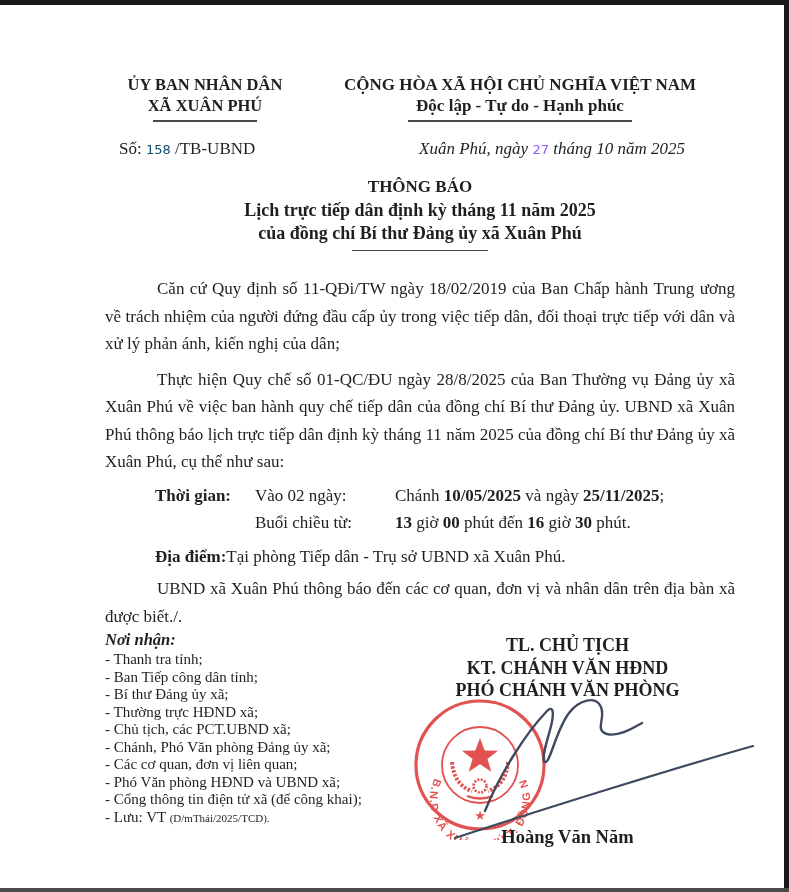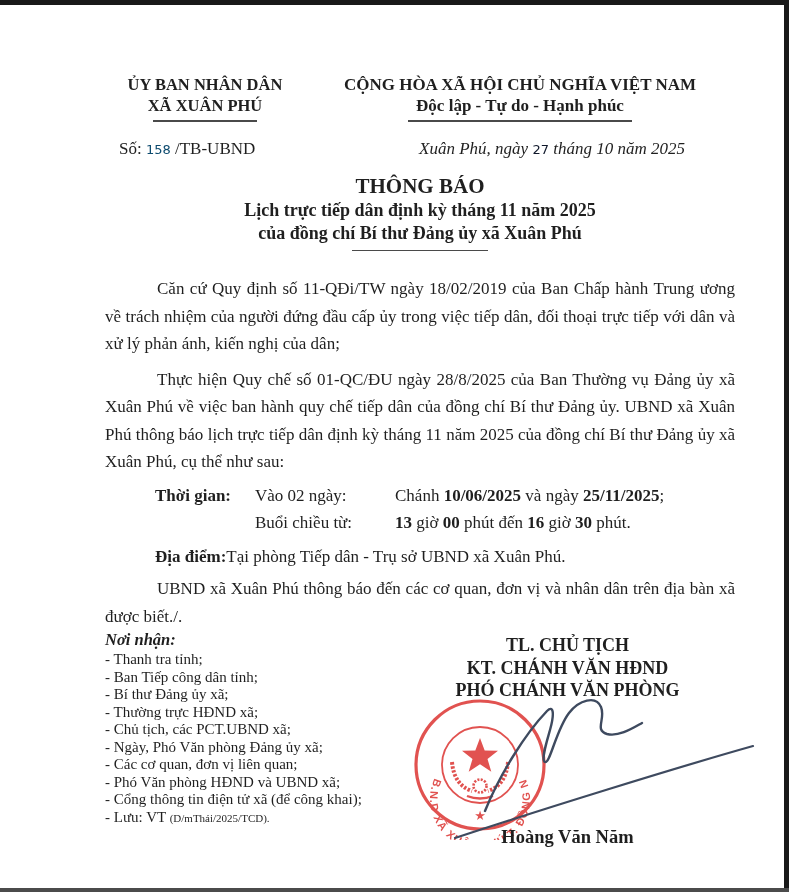--- a/index.html
+++ b/index.html
@@ -24,25 +24,25 @@
   .hdr-left{width:200px;text-align:center;font-weight:bold;font-size:16.5px;line-height:21px;}
   .hdr-right{flex:1;text-align:center;font-weight:bold;font-size:17px;line-height:21px;}
   .u-line{height:0;border-bottom:2px solid var(--rule);margin:4px auto 0 auto;}
   .u-left{width:104px;}
   .u-right{width:224px;}
 
   .numdate{display:flex;margin-top:17px;font-size:17px;align-items:baseline;}
   .doc-num{width:250px;padding-left:14px;}
   .doc-num .inserted{font-family:"DejaVu Sans", sans-serif;font-size:13px;color:#0c4a6e;}
   .dateline{flex:1;text-align:center;font-style:italic;}
-  .dateline .inserted{font-style:normal;font-family:"DejaVu Sans", sans-serif;font-size:13px;color:#0f172a;}
+  .dateline .inserted{font-style:normal;font-family:"DejaVu Sans", sans-serif;font-size:13px;color:#8b5cf6;}
 
   
   .title-block{margin-top:15px;text-align:center;font-weight:bold;}
-  .title-main{font-size:21px;line-height:25px;}
+  .title-main{font-size:17px;line-height:25px;}
   .title-sub{font-size:18px;line-height:23px;}
   .u-title{width:136px;border-bottom:1.5px solid var(--rule);margin-top:5px;}
 
   
   .para{font-size:17px;line-height:27.5px;text-align:justify;text-indent:52px;margin:0;}
   .para-1{margin-top:24px;}
   .para-2{margin-top:8px;}
 
   .sched{margin-top:6px;font-size:17px;line-height:27.5px;}
   .sched-row{display:flex;padding-left:50px;}
@@ -120,21 +120,21 @@
     <div class="u-line u-title"></div>
   </div>
 
   <p class="para para-1">Căn cứ Quy định số 11-QĐi/TW ngày 18/02/2019 của Ban Chấp hành Trung ương về trách nhiệm của người đứng đầu cấp ủy trong việc tiếp dân, đối thoại trực tiếp với dân và xử lý phản ánh, kiến nghị của dân;</p>
   <p class="para para-2">Thực hiện Quy chế số 01-QC/ĐU ngày 28/8/2025 của Ban Thường vụ Đảng ủy xã Xuân Phú về việc ban hành quy chế tiếp dân của đồng chí Bí thư Đảng ủy. UBND xã Xuân Phú thông báo lịch trực tiếp dân định kỳ tháng 11 năm 2025 của đồng chí Bí thư Đảng ủy xã Xuân Phú, cụ thể như sau:</p>
 
   <div class="sched">
     <div class="sched-row">
       <div class="sched-label">Thời gian:</div>
       <div class="sched-c1">Vào 02 ngày:</div>
-      <div class="sched-c2 rich"><span>Chánh </span><span class="b">10/06/2025</span><span> và ngày </span><span class="b">25/11/2025</span><span>;</span></div>
+      <div class="sched-c2 rich"><span>Chánh </span><span class="b">10/05/2025</span><span> và ngày </span><span class="b">25/11/2025</span><span>;</span></div>
     </div>
     <div class="sched-row">
       <div class="sched-label"></div>
       <div class="sched-c1">Buổi chiều từ:</div>
       <div class="sched-c2 rich"><span class="b">13</span><span> giờ </span><span class="b">00</span><span> phút đến </span><span class="b">16</span><span> giờ </span><span class="b">30</span><span> phút.</span></div>
     </div>
   </div>
 
   <div class="loc-row">
     <span class="loc-label">Địa điểm:</span><span>Tại phòng Tiếp dân - Trụ sở UBND xã Xuân Phú.</span>
@@ -145,21 +145,21 @@
   <div class="footer">
 
     <div class="recipients">
       <div class="recipients-title">Nơi nhận:</div>
       <ul>
         <li>- Thanh tra tỉnh;</li>
         <li>- Ban Tiếp công dân tỉnh;</li>
         <li>- Bí thư Đảng ủy xã;</li>
         <li>- Thường trực HĐND xã;</li>
         <li>- Chủ tịch, các PCT.UBND xã;</li>
-        <li>- Ngày, Phó Văn phòng Đảng ủy xã;</li>
+        <li>- Chánh, Phó Văn phòng Đảng ủy xã;</li>
         <li>- Các cơ quan, đơn vị liên quan;</li>
         <li>- Phó Văn phòng HĐND và UBND xã;</li>
         <li>- Cổng thông tin điện tử xã (để công khai);</li>
         <li><span>- Lưu: VT </span><span class="small">(D/mThái/2025/TCD).</span></li>
       </ul>
     </div>
 
     <div class="sign-block">
       <div>TL. CHỦ TỊCH</div>
       <div>KT. CHÁNH VĂN HĐND</div>

